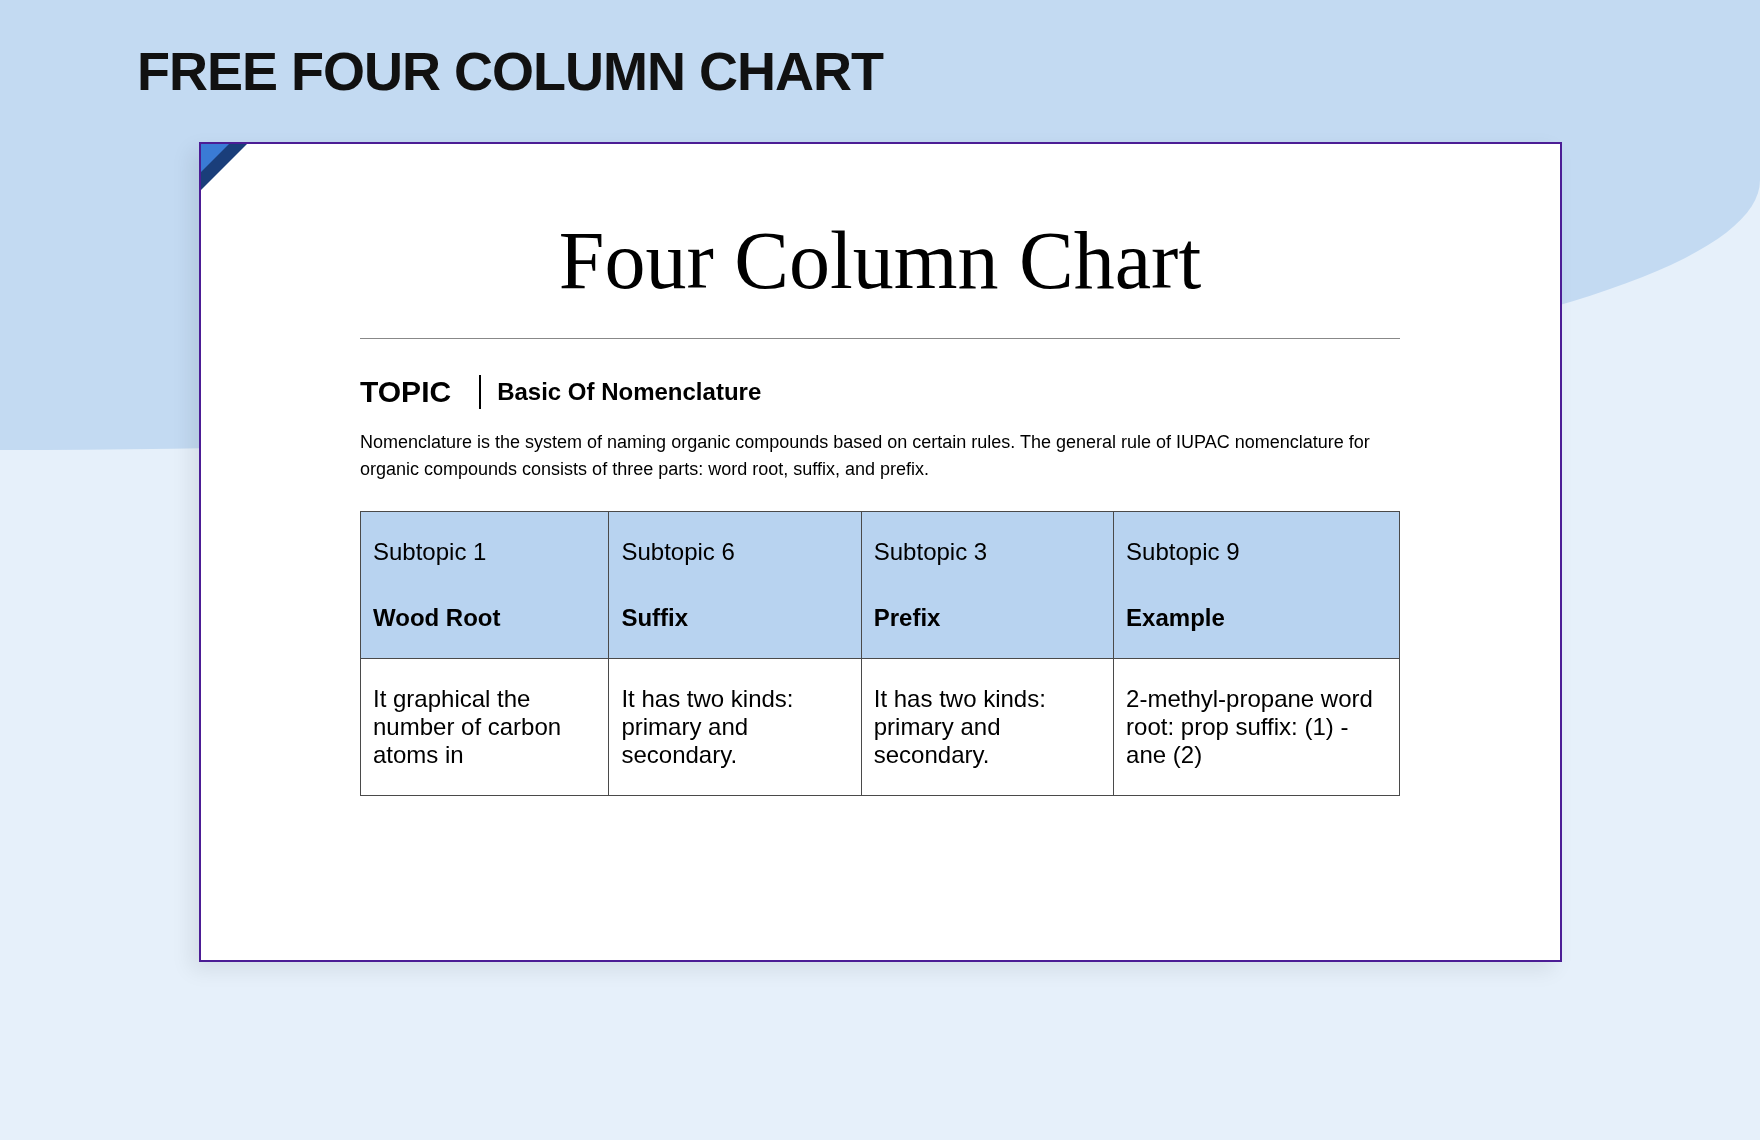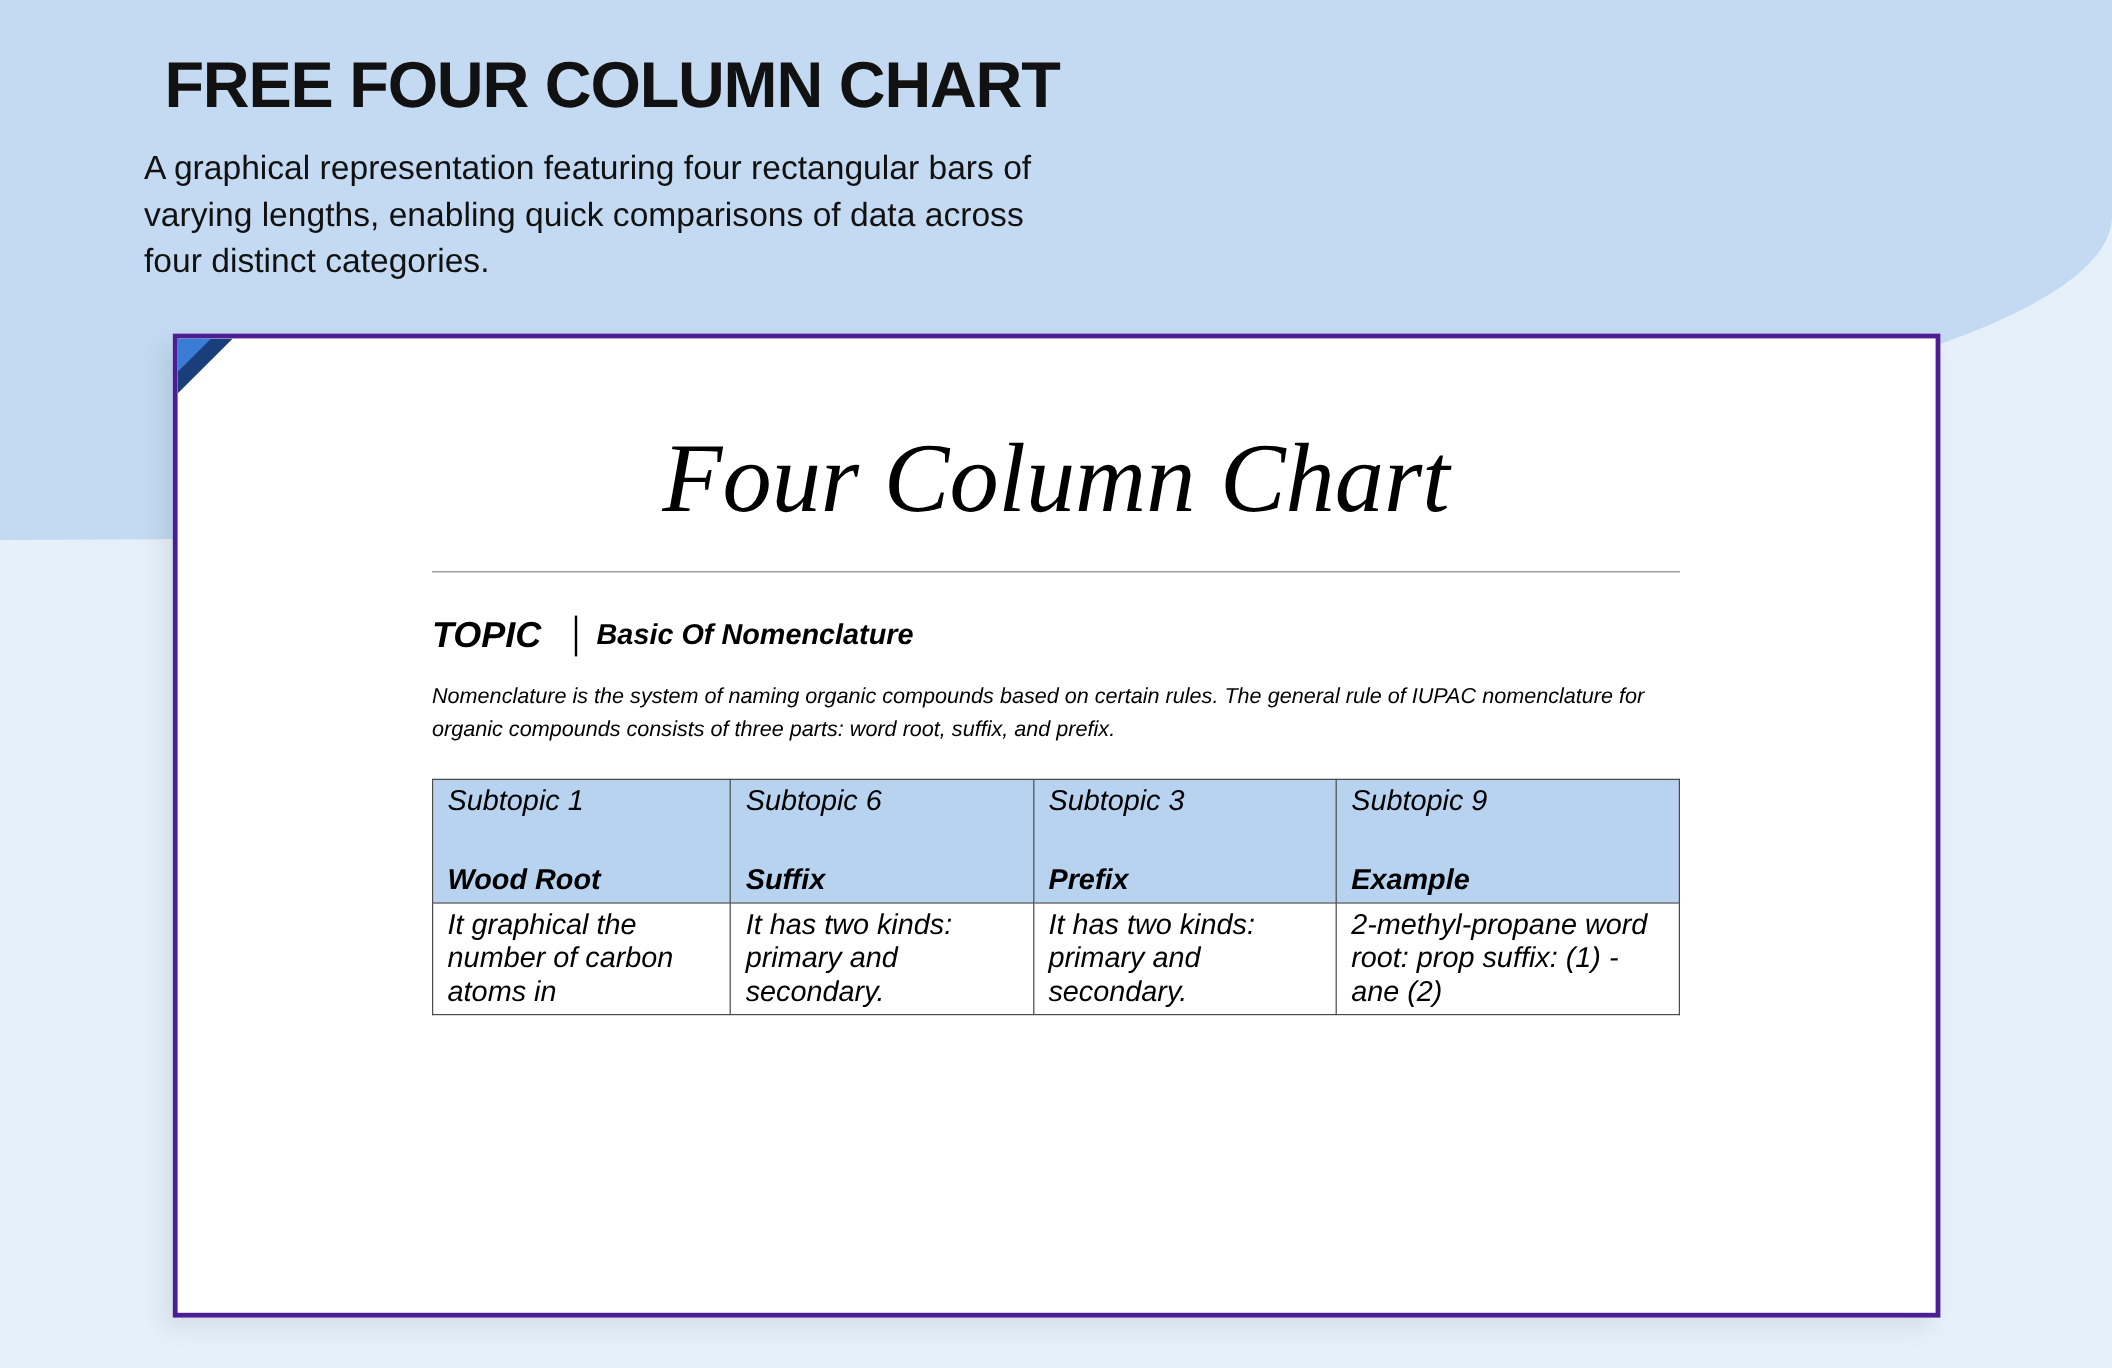--- a/index.html
+++ b/index.html
@@ -28,28 +28,27 @@
     text-align:center;
   }
   .description {
     margin-top:18px;
     font-size:28px; line-height:1.4;
     color:#111; font-weight:400;
   }
   .doc-wrapper {
     position:relative; z-index:1;
     margin:40px auto 0;
-    width:1473px;
+    width:1363px;
     background:#fff;
-    border:4px solid #4c1d95;
+    border:2px solid #4c1d95;
     box-shadow:-8px 8px 20px rgba(0,0,0,0.08);
     padding:40px 0 0 0;
     height:820px;
     overflow:hidden;
-    font-style:italic;
   }
   .corner {
     position:absolute; top:0; left:0;
     width:0; height:0;
     border-top:46px solid #1a3e7a;
     border-right:46px solid transparent;
   }
   .corner::after {
     content:""; position:absolute; top:-46px; left:0;
     width:0; height:0;
@@ -80,40 +79,39 @@
   .intro {
     width:1040px; margin:0 auto 28px;
     font-size:18px; line-height:1.5;
   }
   table {
     width:1040px; margin:0 auto;
     border-collapse:collapse;
   }
   th, td {
     border:1px solid #4a4a4a;
-    padding:4px 12px;
+    padding:26px 12px;
     text-align:left;
     font-size:24px;
     vertical-align:top;
   }
   th {
     background:#b8d3f0;
     font-weight:400;
   }
   th .sub-label { display:block; margin-bottom:2px; }
   th .sub-name  { display:block; font-weight:700;margin-top:38px; }
 </style>
 </head>
 <body>
 
 <div class="wave"></div>
 
 <div class="header">
   <h1 class="title">FREE FOUR COLUMN CHART</h1>
-  <p class="description">A graphical representation featuring four rectangular bars of varying lengths, enabling quick comparisons of data across four distinct categories.</p>
 </div>
 
 <div class="doc-wrapper">
   <div class="corner"></div>
 
   <h2 class="doc-title">Four Column Chart</h2>
   <div class="hr"></div>
 
   <div class="topic-row">
     <span class="topic-label">TOPIC</span>

